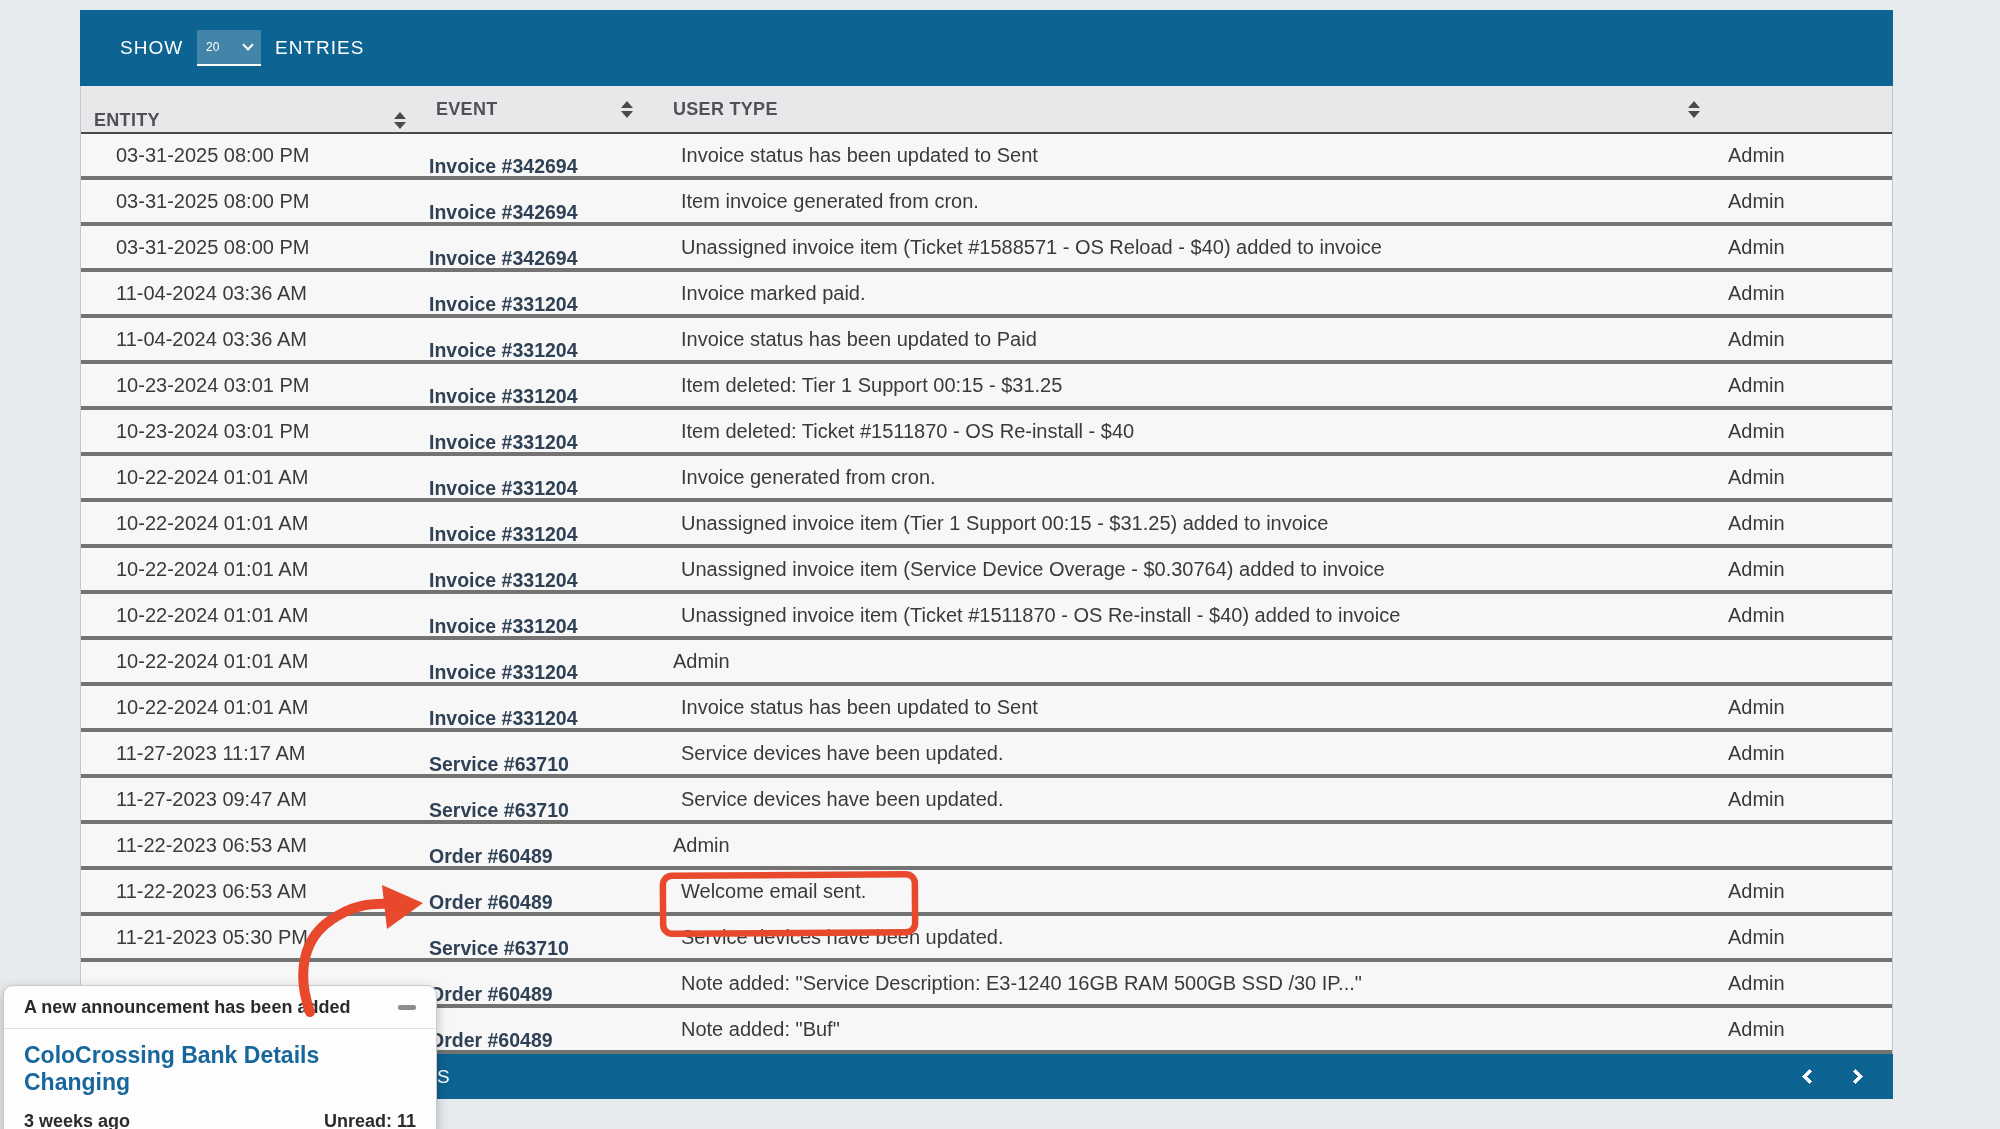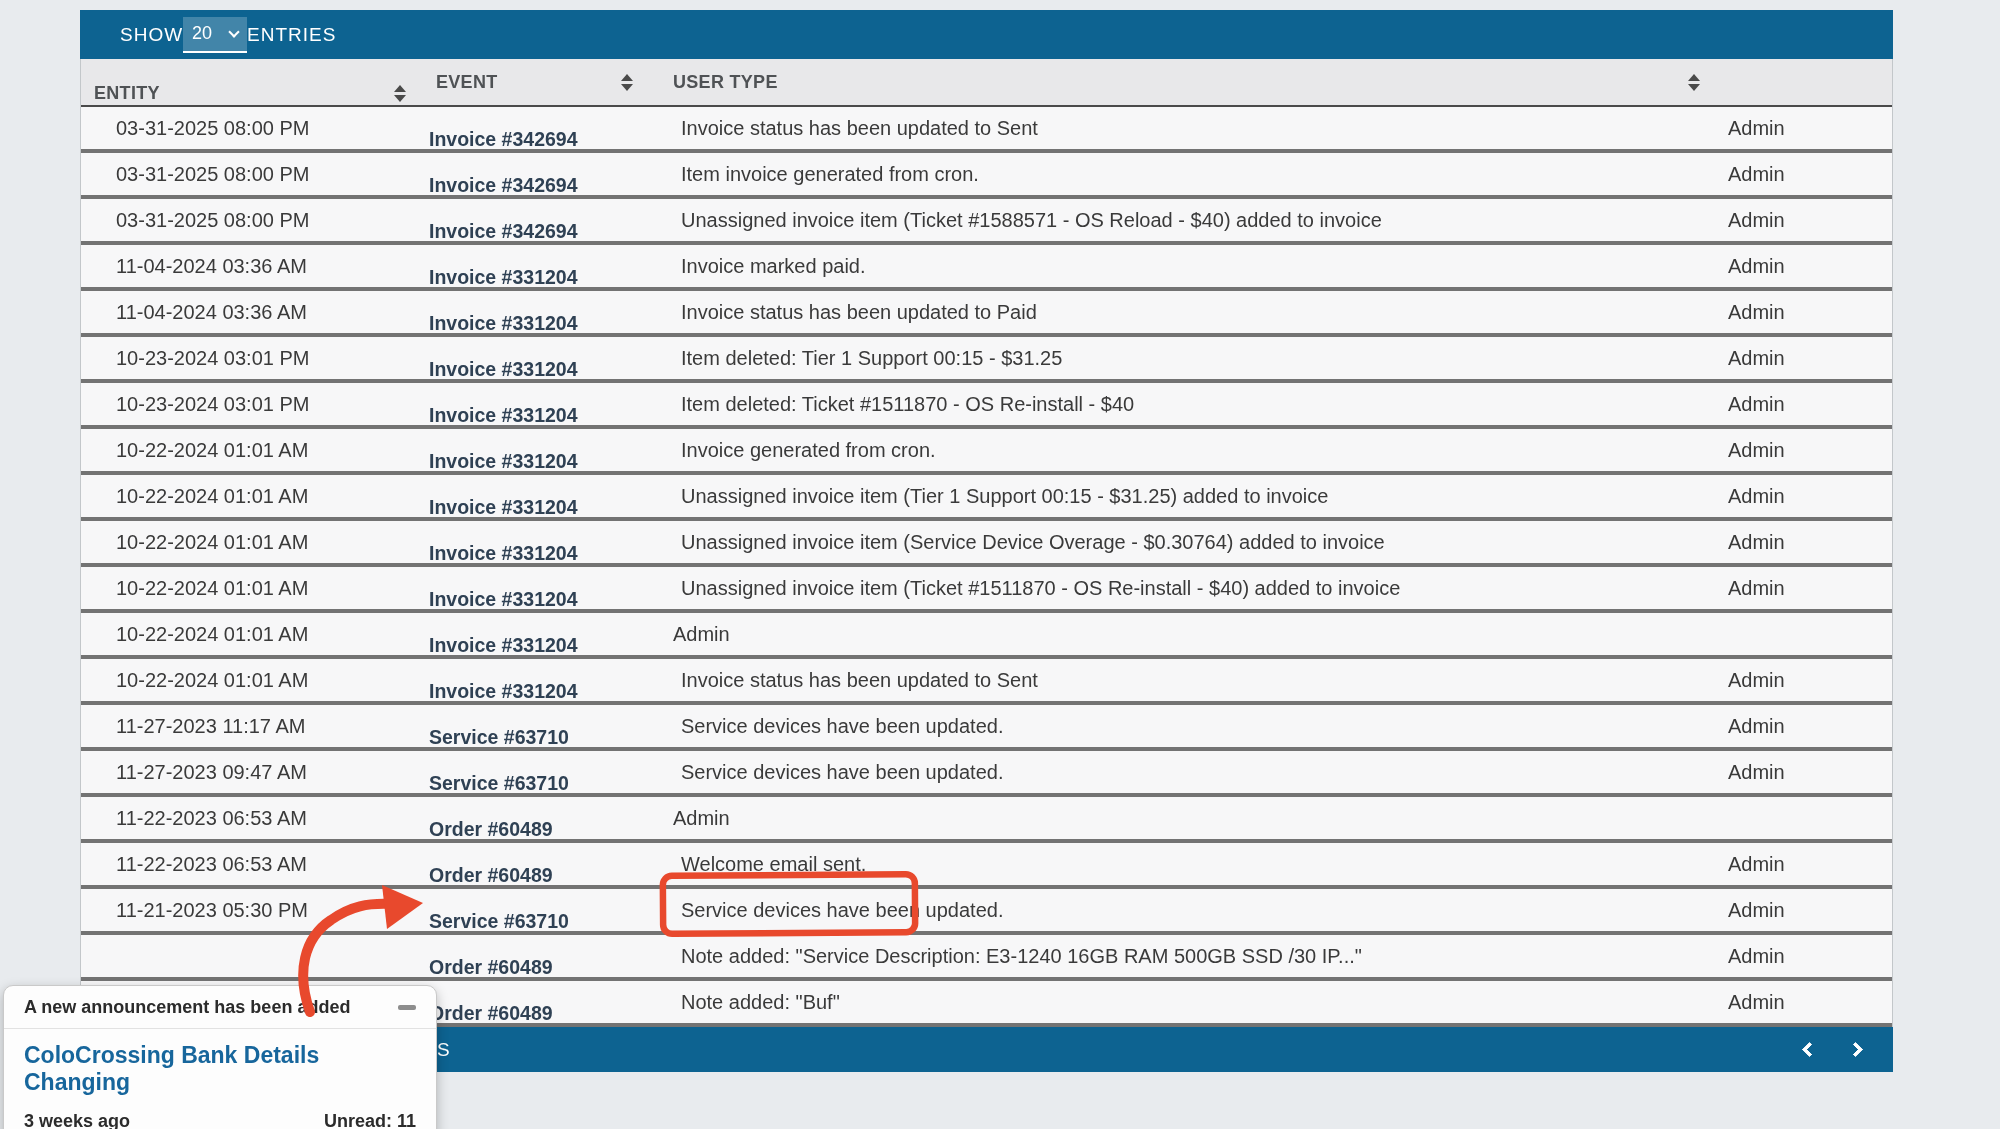--- a/index.html
+++ b/index.html
@@ -8,27 +8,27 @@
     position:relative;
     background:#e8ebee;
     font-family:"Liberation Sans", sans-serif;
     overflow:hidden;
   }
 
   
   .panel { position:absolute; left:80px; top:10px; width:1813px; z-index:1;
            border-left:1px solid #c3c7ca; border-right:1px solid #c3c7ca; }
 
-  .topbar { height:49px; background:#0d6391; display:flex; align-items:center;
-            padding-left:40px; margin:0 -1px; }
+  .topbar { height:76px; background:#0d6391; display:flex; align-items:center;
+            padding-left:40px; gap:14px; margin:0 -1px; }
   .topbar .lbl { color:#ffffff; font-size:19px; letter-spacing:1px; }
   .select-box { width:64px; height:36px; background:rgba(255,255,255,.22);
                 border-bottom:2px solid #fff; display:flex; align-items:center;
                 justify-content:space-between; padding:0 9px; cursor:pointer; }
-  .select-box .val { color:#fff; font-size:18px; }
+  .select-box .val { color:#fff; font-size:12px; }
   .chev-down { width:8px; height:8px; border-left:2px solid #fff; border-bottom:2px solid #fff;
                transform:rotate(-45deg); margin-top:-4px; }
 
   .grid-cols { display:grid; grid-template-columns:335px 245px 1055px 178px; }
 
   .thead { height:48px; background:#e8e8ea; border-bottom:2px solid #4a4a4a; }
   .th { display:flex; align-items:center; justify-content:space-between;
         font-size:18px; font-weight:bold; color:#4f5255; letter-spacing:.3px; cursor:pointer;
         white-space:nowrap; overflow:hidden; }
   .c1 { padding-left:35px; padding-right:25px; }

